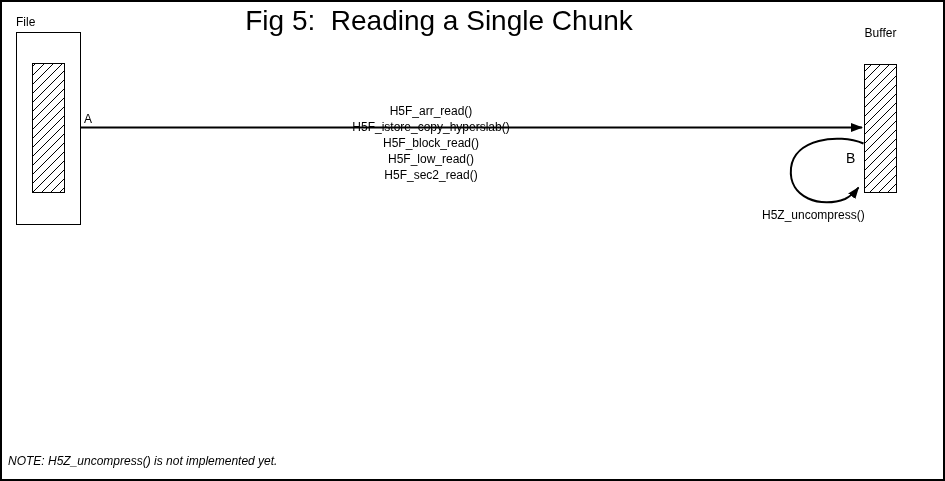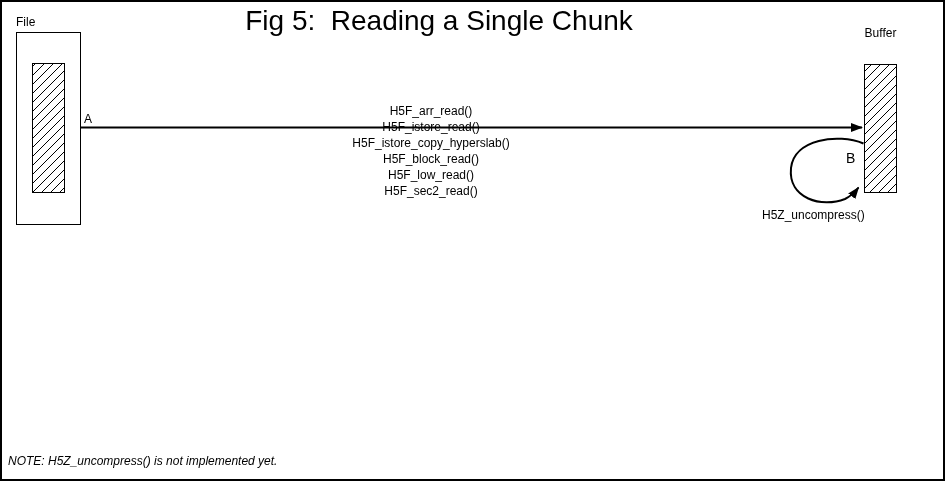--- a/index.html
+++ b/index.html
@@ -115,21 +115,20 @@
   </svg>
 
   <div class="figure-title">Fig 5:  Reading a Single Chunk</div>
 
   <div class="label file-label">File</div>
 
   <div class="label buffer-label">Buffer</div>
 
   <div class="call-stack">
     <div>H5F_arr_read()</div>
-    <div>H5F_istore_read()</div>
     <div>H5F_istore_copy_hyperslab()</div>
     <div>H5F_block_read()</div>
     <div>H5F_low_read()</div>
     <div>H5F_sec2_read()</div>
   </div>
 
   <div class="label point-a-label">A</div>
 
   <div class="label point-b-label">B</div>
 

